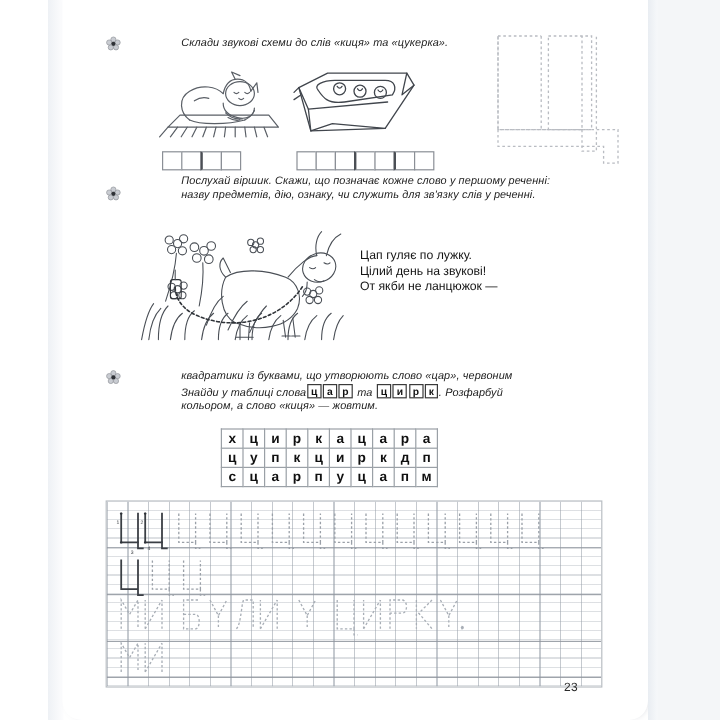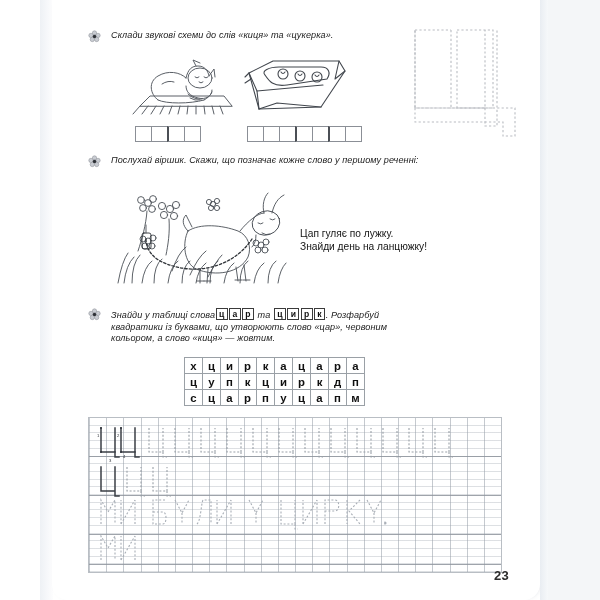--- a/index.html
+++ b/index.html
@@ -34,20 +34,21 @@
   .bullet{
     position:absolute;width:13px;height:13px;
   }
   .tasktext{
     position:absolute;
     font-style:italic;
     font-size:9.1px;
     line-height:11.6px;
     color:#1b1b1b;
     letter-spacing:.01em;
+    margin-left:40px;
   }
   .tasktext .ln{display:block;white-space:nowrap;}
   .boxletter{
     display:inline-block;
     border:1px solid #3a3a3a;
     font-style:normal;
     font-weight:700;
     font-size:8.6px;
     line-height:10px;
     padding:0px 2.4px;
@@ -67,21 +68,21 @@
   .scheme .cell{
     width:15px;height:14px;
     border:1px solid #8b8f96;
     margin-left:-1px;
     background:#fff;
   }
   .scheme .cell.thick{border-left:2px solid #4b4f55;}
   
   #poem{
     position:absolute;left:300px;top:207px;
-    font-size:10.2px;line-height:13.2px;color:#141414;margin-top:20px;
+    font-size:10.2px;line-height:13.2px;color:#141414;
   }
   #poem .ln{display:block;white-space:nowrap;}
   
   #letter-table{
     position:absolute;left:184px;top:357px;
     border-collapse:collapse;
   }
   #letter-table td{
     width:17px;height:15px;
     border:1px solid #9aa0a6;
@@ -108,22 +109,22 @@
       repeating-linear-gradient(0deg, rgba(150,158,168,.32) 0 1px, transparent 1px 7.7px);
   }
   #practice-rules{
     position:absolute;left:0;top:0;width:412px;height:154px;
   }
   .ruleline{
     position:absolute;left:0;width:412px;height:1px;background:#8e949c;opacity:.85;
   }
   .tracelayer{position:absolute;left:0;top:0;}
   .pagenum{
-    position:absolute;left:494px;top:568px;
-    font-size:13px;color:#2b2b2b;font-weight:700;
+    position:absolute;left:470px;top:568px;
+    font-size:10px;color:#2b2b2b;font-weight:400;
     letter-spacing:.03em;
   }
 </style>
 </head>
 <body>
 
 <div id="page-sheet">
   <div id="sheet-edge-left"></div>
   <div id="sheet-inner"></div>
   <div id="sheet-edge-right"></div>
@@ -206,22 +207,23 @@
   <svg class="bullet" style="left:88px;top:155px;" viewBox="0 0 24 24">
     <g fill="#c9ccd2" stroke="#8e9298" stroke-width="1">
       <circle cx="12" cy="5.5" r="4"></circle>
         <circle cx="18.5" cy="10" r="4"></circle>
       <circle cx="16" cy="17.5" r="4"></circle>
         <circle cx="8" cy="17.5" r="4"></circle>
       <circle cx="5.5" cy="10" r="4"></circle>
     </g>
     <circle cx="12" cy="12" r="3.2" fill="#2e3136"></circle>
   </svg>
-  <div class="tasktext" style="left:111px;top:155px;">
+  <div class="tasktext" style="left:111px;top:145px;">
     <span class="ln">Послухай віршик. Скажи, що позначає кожне слово у першому реченні:</span>
+    <span class="ln">назву предметів, дію, ознаку, чи служить для зв'язку слів у реченні.</span>
   </div>
 </div>
 
 <svg class="illus" style="left:112px;top:191px;width:176px;height:98px;" viewBox="0 0 176 98">
   <g fill="none" stroke="#4a4f56" stroke-width=".9" stroke-linecap="round" stroke-linejoin="round">
 
     <g>
       <circle cx="36" cy="12" r="3.4"></circle>
         <circle cx="29" cy="9" r="3.4"></circle>
         <circle cx="31" cy="17" r="3.4"></circle>
@@ -271,37 +273,38 @@
     <path d="M85 90 h7 M92 90 h7 M123 89 h7 M131 89 h7"></path>
 
     <path d="M140 48 C120 78 80 86 48 70 C38 64 34 56 34 48" stroke="#2f3338" stroke-width="1.3" stroke-dasharray="2.4 2"></path>
     <rect x="30" y="42" width="9" height="16" rx="2" stroke="#2f3338"></rect>
     <path d="M34 42 L34 34"></path>
   </g>
 </svg>
 
 <div id="poem">
   <span class="ln">Цап гуляє по лужку.</span>
-  <span class="ln">Знайди день на ланцюжку!</span>
+  <span class="ln">Цілий день на звукові!</span>
+  <span class="ln">От якби не ланцюжок —</span>
 </div>
 
 <div class="task" style="left:0;top:0;">
   <svg class="bullet" style="left:88px;top:308px;" viewBox="0 0 24 24">
     <g fill="#c9ccd2" stroke="#8e9298" stroke-width="1">
       <circle cx="12" cy="5.5" r="4"></circle>
         <circle cx="18.5" cy="10" r="4"></circle>
       <circle cx="16" cy="17.5" r="4"></circle>
         <circle cx="8" cy="17.5" r="4"></circle>
       <circle cx="5.5" cy="10" r="4"></circle>
     </g>
     <circle cx="12" cy="12" r="3.2" fill="#2e3136"></circle>
   </svg>
   <div class="tasktext" style="left:111px;top:308px;">
+    <span class="ln">квадратики із буквами, що утворюють слово «цар», червоним</span>
     <span class="ln"><span>Знайди у таблиці слова</span><span class="boxletter">ц</span><span class="boxletter">а</span><span class="boxletter">р</span><span class="it" style="margin:0 3px;">та</span><span class="boxletter">ц</span><span class="boxletter">и</span><span class="boxletter">р</span><span class="boxletter">к</span><span>. Розфарбуй</span></span>
-    <span class="ln">квадратики із буквами, що утворюють слово «цар», червоним</span>
     <span class="ln">кольором, а слово «киця» — жовтим.</span>
   </div>
 </div>
 
 <table id="letter-table">
   <tbody>
       <tr>
     <td>х</td>
     <td>ц</td>
     <td>и</td>

